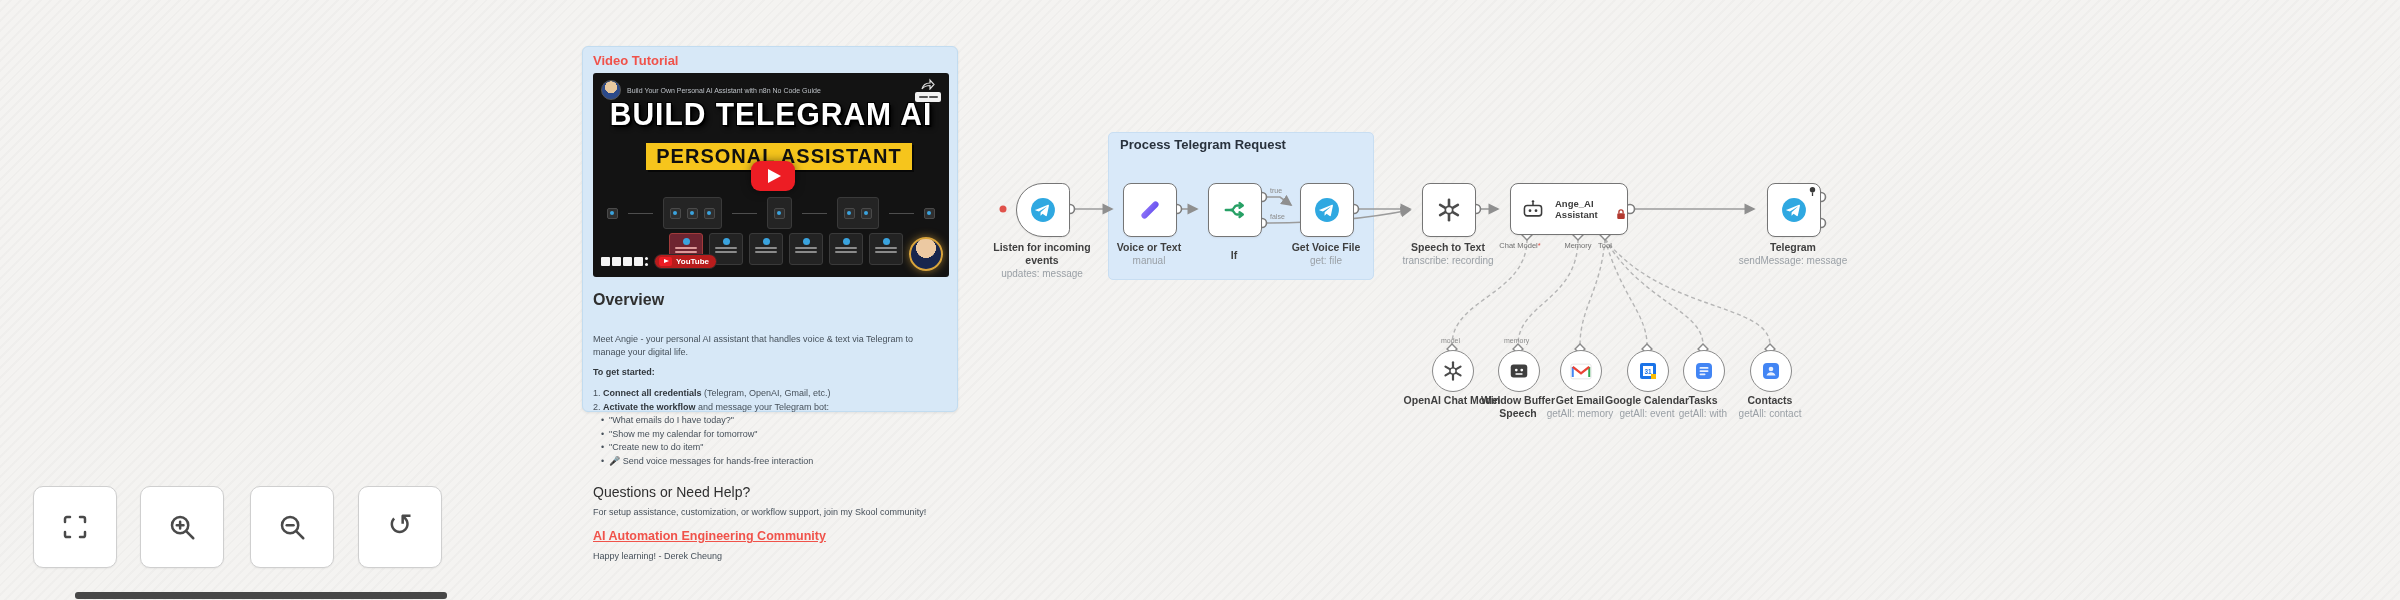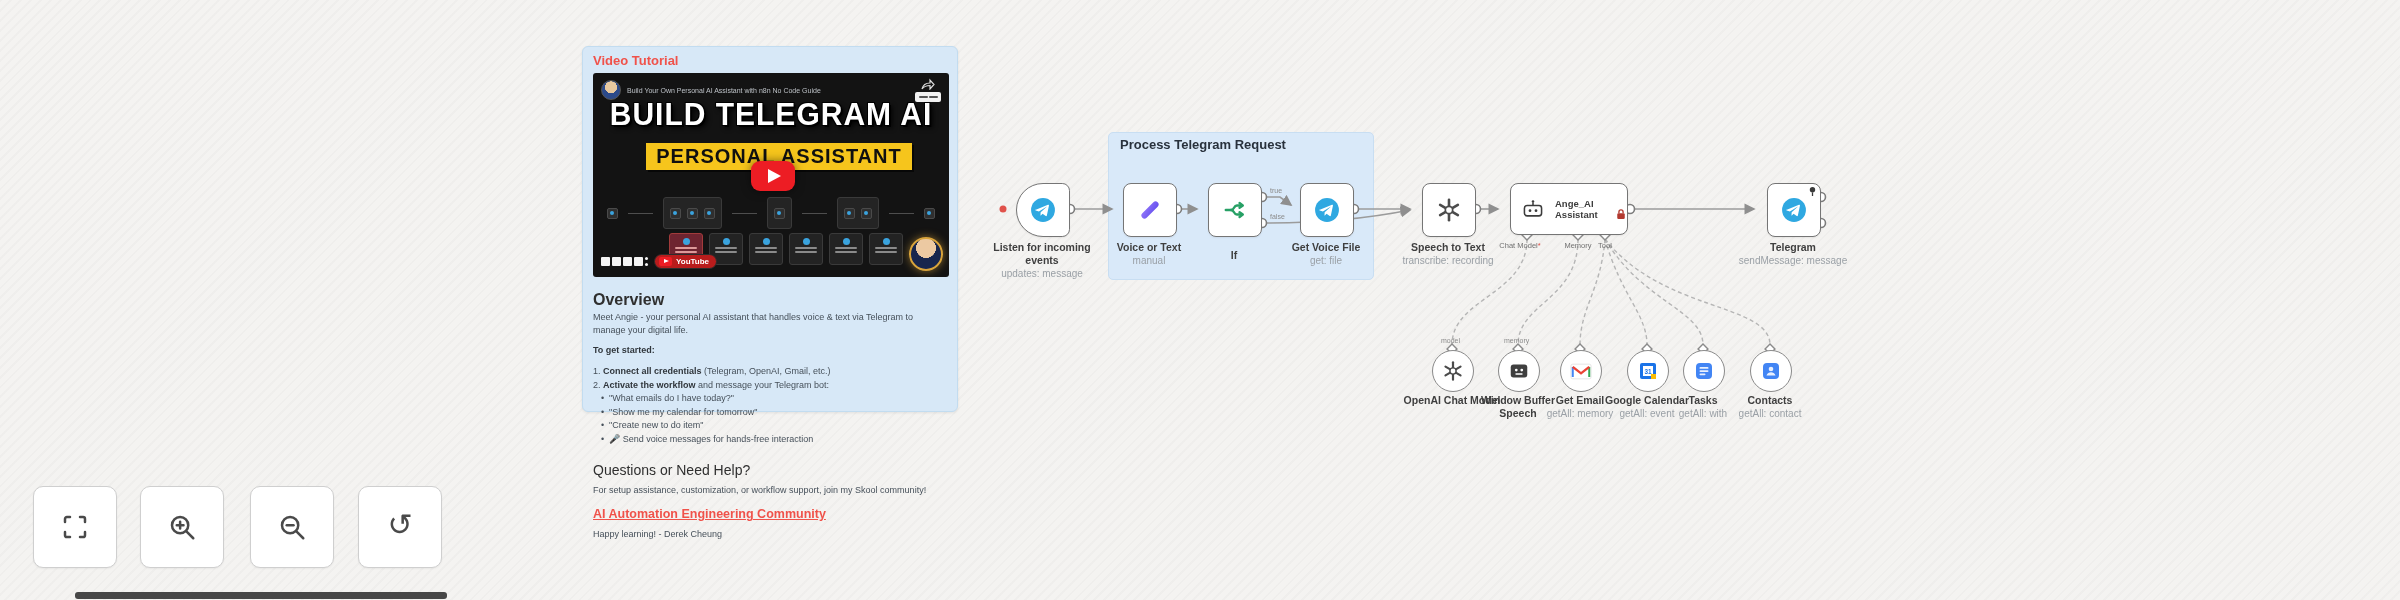--- a/index.html
+++ b/index.html
@@ -17,21 +17,21 @@
   .abs{position:absolute;}
   
   .sticky-note{
     left:582px;top:46px;width:376px;height:366px;
     background:#d7e8f7;border:1px solid #c2dcf0;border-radius:6px;
     box-shadow:0 1px 3px rgba(0,0,0,.08);
     padding:6px 10px;box-sizing:border-box;
   }
   .sticky-title{font-size:13px;font-weight:700;color:#f0524a;margin:0 0 5px 0;}
   .red-link{color:#f0524a;font-weight:700;}
-  .ov-h{font-size:16px;font-weight:700;color:#2f2f2f;margin:14px 0 2px 0;}
+  .ov-h{font-size:16px;font-weight:700;color:#2f2f2f;margin:14px 0 24px 0;}
   .q-h{font-size:14px;font-weight:400;color:#2f2f2f;margin:16px 0 6px 0;}
   .body-txt{font-size:9px;color:#46505a;line-height:1.45;margin:0 0 6px 0;}
   .bold-line{font-size:9px;font-weight:700;color:#30363c;margin:8px 0 10px 0;}
   .step{font-size:9px;color:#46505a;line-height:1.5;}
   .step b{color:#30363c;}
   .ex{font-size:9px;color:#46505a;line-height:1.5;padding-left:16px;position:relative;}
   .ex::before{content:"•";position:absolute;left:8px;color:#46505a;}
   .link-line{font-size:12.5px;margin:10px 0 8px 0;}
   .sig{font-size:9px;color:#46505a;}
   

